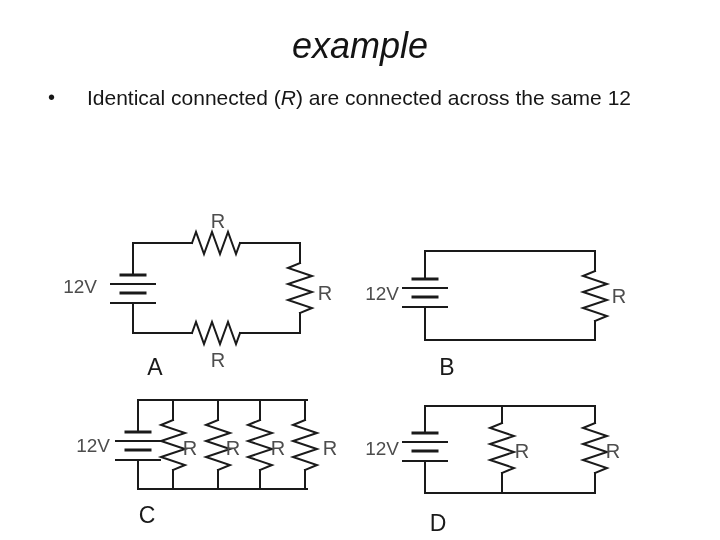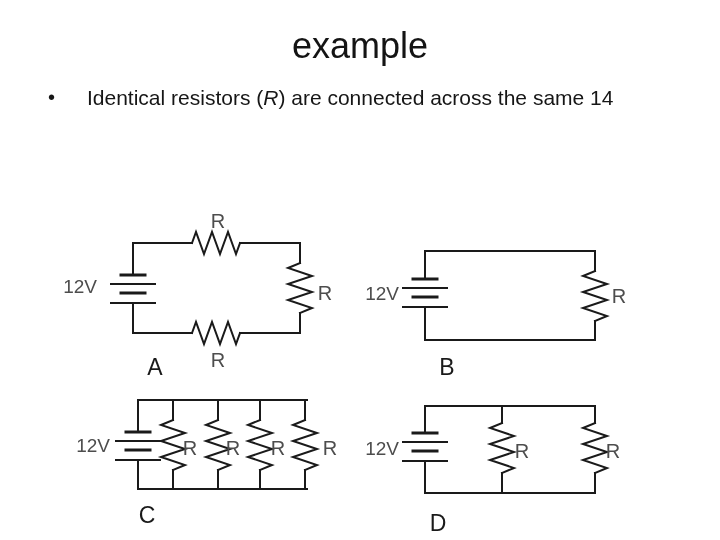--- a/index.html
+++ b/index.html
@@ -3,21 +3,21 @@
 <meta charset="utf-8">
 <style>
   * { margin:0; padding:0; box-sizing:border-box; }
   html,body { background:#ffffff; }
   .slide {
     position:relative; width:720px; height:540px; background:#ffffff;
     font-family:"Liberation Sans", sans-serif; overflow:hidden; color:#161616;
   }
   .title {
     position:absolute; top:28px; left:0; width:720px; text-align:center;
-    font-size:36px; line-height:36px; color:#141414; letter-spacing:0px;
+    font-size:36px; line-height:36px; color:#141414; letter-spacing:0px;font-style:italic;
   }
   .bullet {
     position:absolute; left:48px; top:84px; width:640px;
     display:flex; align-items:flex-start;
     font-size:21px; line-height:27px; color:#161616;
   }
   .bullet .marker { width:39px; flex:0 0 39px; font-size:20px; }
   .bullet .line { white-space:nowrap; }
   .bullet em { font-style:italic; }
   .circuit { position:absolute; }
@@ -34,21 +34,21 @@
 </head>
 <body>
 
 <div class="slide">
 
   <div class="title">example</div>
 
   <div class="bullet">
     <span class="marker">•</span>
     <div class="text">
-      <div class="line"><span>Identical resistors (</span><em>R</em><span>) are connected across the same 14</span></div>
+      <div class="line"><span>Identical connected (</span><em>R</em><span>) are connected across the same 12</span></div>
     </div>
   </div>
 
   <div class="circuit" style="left:60px; top:195px; width:290px; height:192px;">
     <svg width="290" height="192" viewBox="0 0 290 192">
       <path d="M73,80 V48 H132 M180,48 H240 V68 M240,118 V138 H180 M132,138 H73 V108"></path>
       <path d="M132,48 l4,-11 l8,22 l8,-22 l8,22 l8,-22 l8,22 l4,-11"></path>
       <path d="M240,68 l-12,5 l24,8 l-24,8 l24,8 l-24,8 l24,8 l-12,5"></path>
       <path d="M132,138 l4,-11 l8,22 l8,-22 l8,22 l8,-22 l8,22 l4,-11"></path>
       <path class="plate-short" d="M61,80 H85 M61,98 H85"></path>

